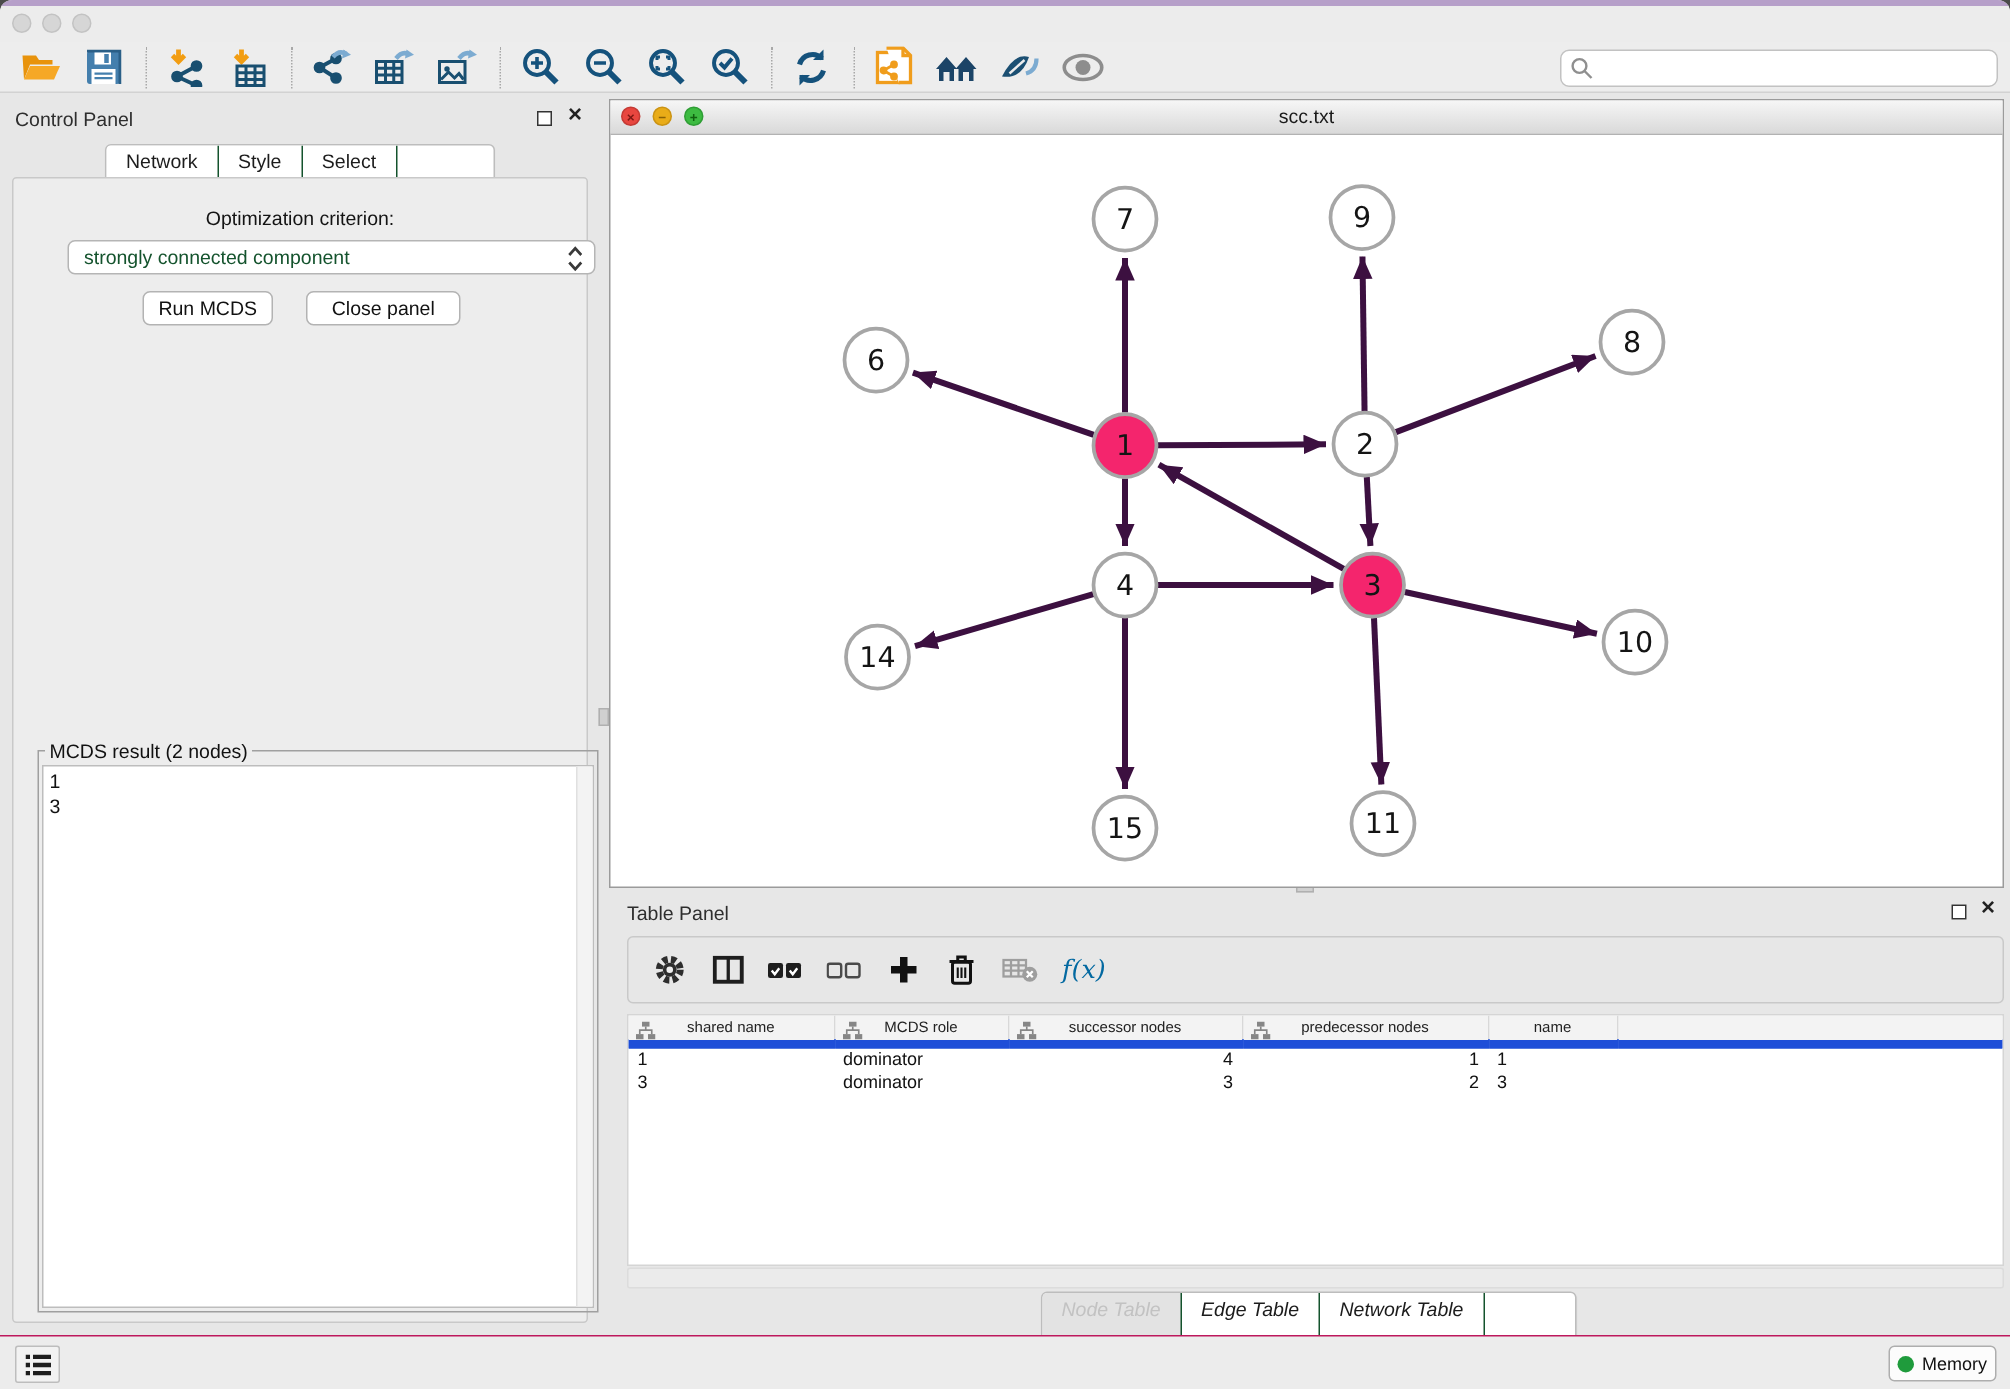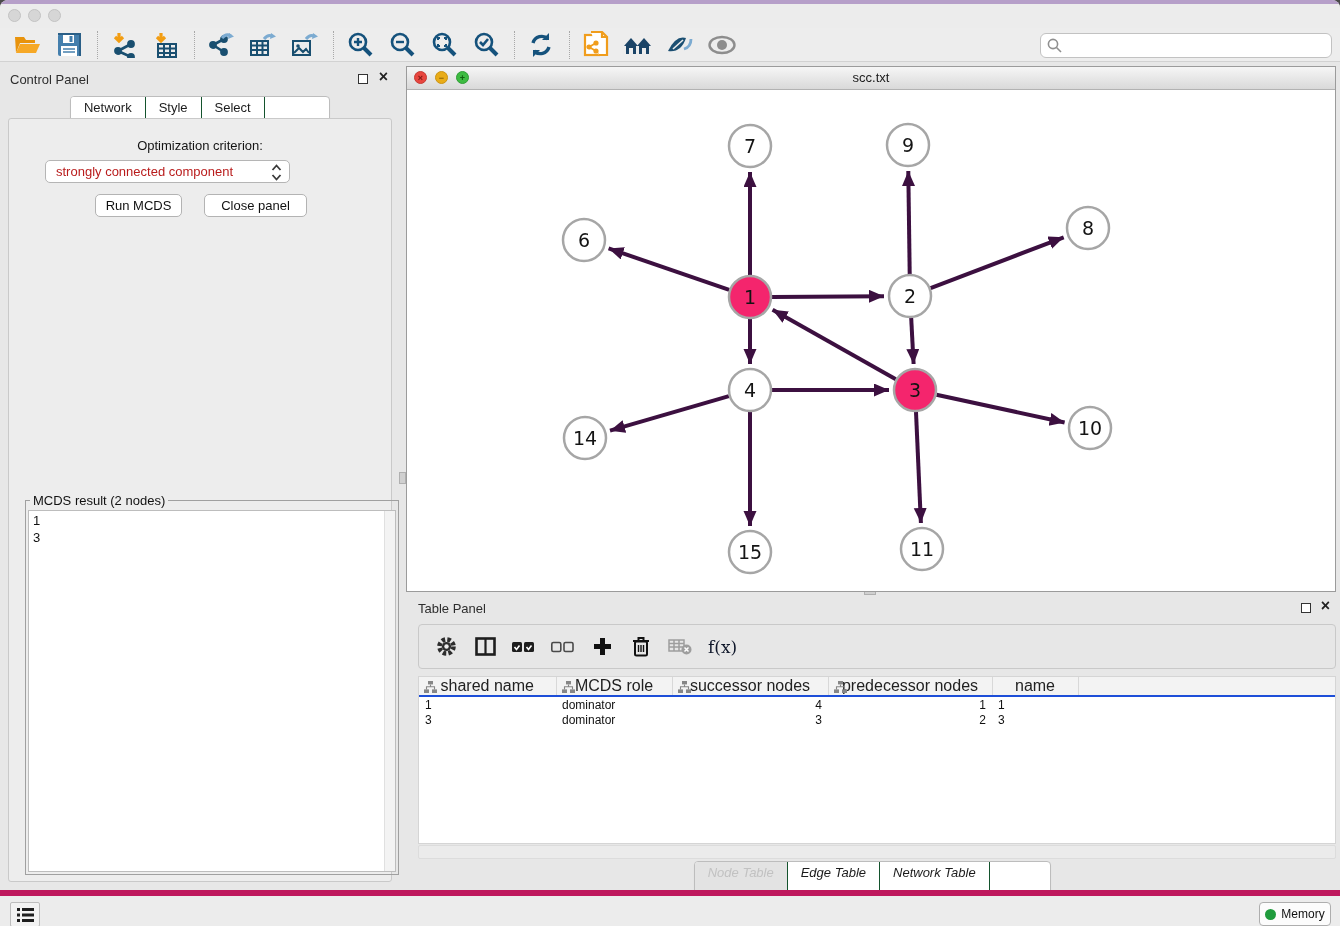--- a/index.html
+++ b/index.html
@@ -28,21 +28,21 @@
   #cp-float { right:32px; } #cp-close { right:12px; }
 
   .tabgroup { display:inline-flex; border:1px solid #bdbdbd; border-radius:4px; overflow:hidden; background:#fff; box-shadow:0 1px 1px rgba(0,0,0,.08); }
   .tab { padding:3px 13px; font-size:13px; color:#1c1c1c; background:#fff; border-right:1px solid #14532d; white-space:nowrap; }
   .tab:last-child { border-right:none;margin-top:32px; }
   .tab.active { background:#e3e3e3; color:#c2c2c2; }
   #cp-tabs { position:absolute; left:0; top:34px; width:100%; text-align:center; }
 
   #cp-body { position:absolute; left:8px; top:56px; width:384px; height:764px; background:#ededed; border:1px solid #c9c9c9; border-radius:3px; }
   #opt-label { position:absolute; left:0; top:19px; width:100%; text-align:center; font-size:13px; color:#141414; }
-  #opt-select { position:absolute; left:36px; top:41px; width:245px; height:23px; background:#fff; border:1px solid #b5b5b5; border-radius:5px; font-size:13px; color:#b91c1c; line-height:21px; padding-left:10px; }
+  #opt-select { position:absolute; left:36px; top:41px; width:352px; height:23px; background:#fff; border:1px solid #b5b5b5; border-radius:5px; font-size:13px; color:#14532d; line-height:21px; padding-left:10px; }
   #opt-stepper { position:absolute; right:7px; top:3px; }
   .btn { position:absolute; height:23px; background:#fff; border:1px solid #b3b3b3; border-radius:5px; font-size:13px; color:#111; text-align:center; line-height:21px; }
   #run-btn { left:86px; top:75px; width:87px; }
   #closepanel-btn { left:195px; top:75px; width:103px; }
 
   #mcds-fieldset { position:absolute; left:16px; top:374px; width:374px; height:382px; border:1px solid #a0a0a0; padding:2px; }
   #mcds-legend { font-size:13px; color:#111; padding:0 3px; margin-left:2px; }
   #mcds-text { position:relative; width:100%; height:100%; background:#fff; border:1px solid #bdbdbd; font-size:13px; color:#111; line-height:17px; padding:1px 4px; }
   #mcds-scroll { position:absolute; right:0; top:0; bottom:0; width:11px; background:#f3f3f3; border-left:1px solid #e0e0e0; }
 
@@ -57,33 +57,33 @@
   #nt-zoom  { left:49px; background:#3dbb41; border:1px solid #2f9e35; color:#10610f; }
   #net-title { position:absolute; left:0; right:0; top:3px; text-align:center; font-size:13px; color:#1a1a1a; }
   #graph-svg { position:absolute; left:0; top:23px; }
 
   
   #table-panel { position:absolute; left:405px; top:595px; width:935px; height:295px; }
   #tp-title { position:absolute; left:13px; top:6px; font-size:13px; color:#2e2e2e;text-align:right; }
   #tp-float { right:29px; top:8px; } #tp-close { right:10px; top:2px; }
   #tp-toolbar { position:absolute; left:13px; top:29px; width:918px; height:45px; border:1px solid #c9c9c9; border-radius:4px; display:flex; align-items:center; padding-left:14px; }
   .tpbtn { width:26px; height:26px; display:flex; align-items:center; justify-content:center; margin-right:13px; flex:0 0 auto; }
-  #fx-label { font-size:17px; font-family:"DejaVu Serif","Liberation Serif",serif; color:#0f172a; margin-left:2px; }
+  #fx-label { font-size:17px; font-style:italic; font-family:"DejaVu Serif","Liberation Serif",serif; color:#0369a1; margin-left:2px; }
 
   #node-table-wrap { position:absolute; left:13px; top:81px; width:918px; height:168px; background:#fff; border:1px solid #d5d5d5; overflow:hidden; }
   table { border-collapse:collapse; table-layout:fixed; width:100%; }
-  th { height:19px; background:#f3f3f3; border-right:1px solid #d8d8d8; border-bottom:2px solid #1d4ed8; font-size:16px; font-weight:normal; color:#222; position:relative; }
+  th { height:19px; background:#f3f3f3; border-right:1px solid #d8d8d8; border-bottom:6px solid #1d4ed8; font-size:10px; font-weight:normal; color:#222; position:relative; }
   th .th-label { display:block; width:100%; text-align:center; }
   th .tree-ico { position:absolute; left:5px; top:4px; }
   td { height:16px; font-size:12px; color:#111; padding:0 6px; white-space:nowrap; overflow:hidden; }
   #tp-hscroll { position:absolute; left:13px; top:250px; width:918px; height:14px; background:#ebebeb; border:1px solid #dcdcdc; border-radius:2px; }
   #tp-tabs { position:absolute; left:0; right:0; top:266px; text-align:center;font-style:italic; }
 
   
-  #statusbar { position:absolute; left:0; top:890px; width:100%; height:36px; background:#ececec; border-top:6px solid #be185d; }
+  #statusbar { position:absolute; left:0; top:890px; width:100%; height:36px; background:#ececec; border-top:1px solid #be185d; }
   #list-btn { position:absolute; left:10px; top:6px; width:30px; height:25px; background:#f2f2f2; border:1px solid #bdbdbd; border-radius:2px; display:flex; align-items:center; justify-content:center; }
   #memory-btn { position:absolute; right:9px; top:6px; width:72px; height:24px; background:#fcfcfc; border:1px solid #aeaeae; border-radius:4px; display:flex; align-items:center; justify-content:center; gap:5px; font-size:12px; color:#111; }
   #memory-dot { width:11px; height:11px; border-radius:50%; background:#1f9b3c; }
 </style>
 </head>
 <body>
 
 <div id="window">
 
   <div id="purple-strip"></div>

